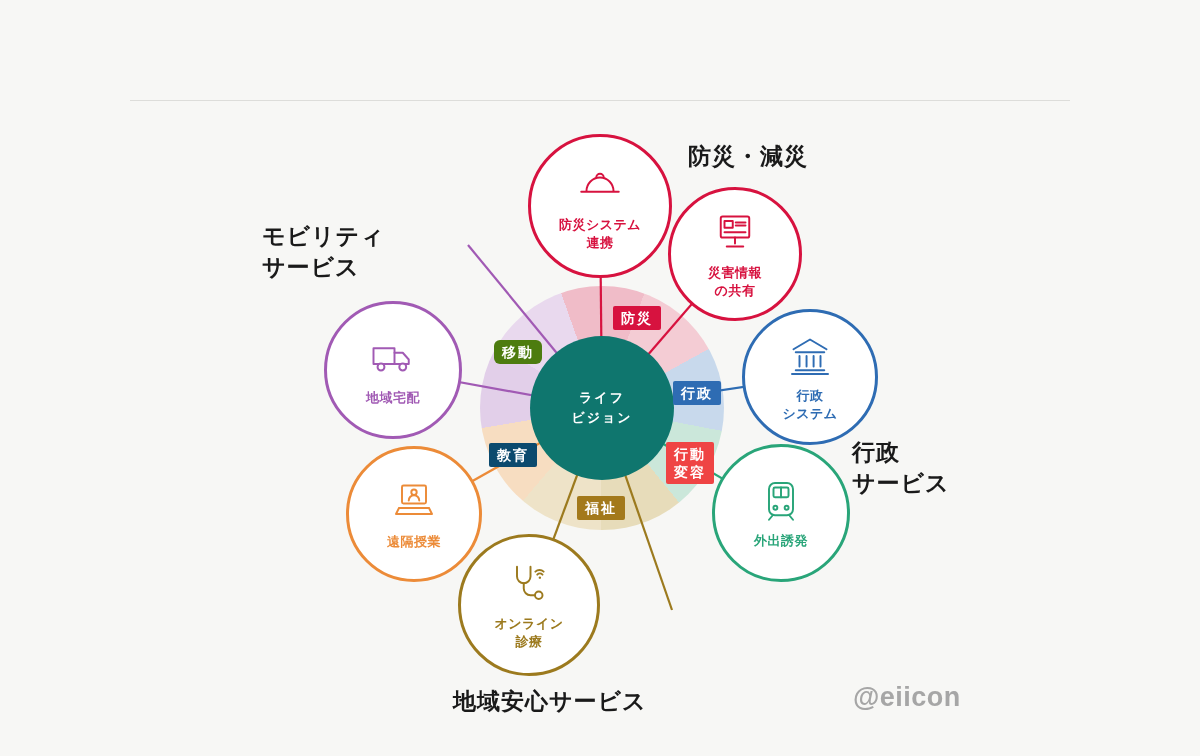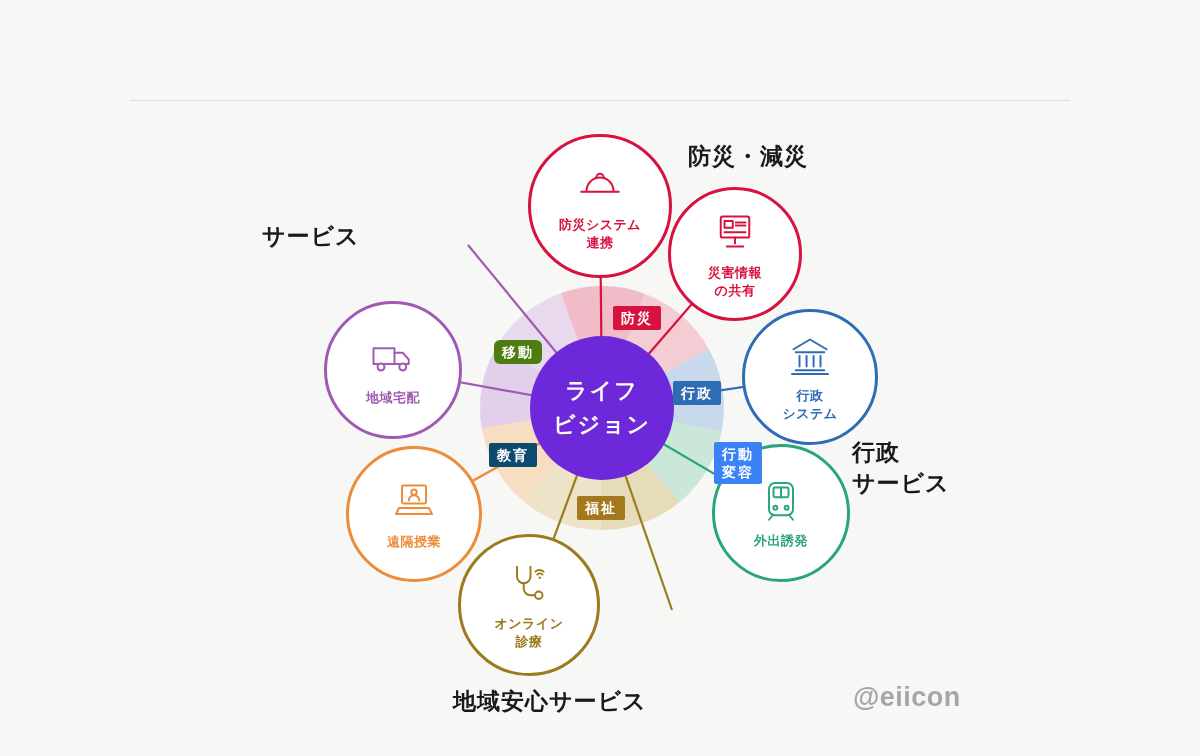--- a/index.html
+++ b/index.html
@@ -33,30 +33,30 @@
   .node-label span{display:block;}
 
   .c-red{color:#d7123f;}
   .c-blue{color:#2e6cb3;}
   .c-green{color:#29a579;}
   .c-gold{color:#9c7a1e;}
   .c-orange{color:#ec8b38;}
   .c-purple{color:#a15ab4;}
 
   .center-circle{position:absolute;left:530px;top:336px;width:144px;height:144px;border-radius:50%;
-        background:#6d28d9;display:flex;flex-direction:column;align-items:center;justify-content:center;
-        color:#fff;font-size:22px;font-weight:bold;letter-spacing:2px;line-height:1.55;}
+        background:#0f766e;display:flex;flex-direction:column;align-items:center;justify-content:center;
+        color:#fff;font-size:13px;font-weight:bold;letter-spacing:2px;line-height:1.55;}
   .center-circle span{display:block;}
 
   .tag{position:absolute;color:#fff;font-size:14px;font-weight:bold;letter-spacing:2px;
        padding:3px 8px;border-radius:2px;line-height:1.3;text-align:center;}
   .tag span{display:block;}
   .bg-red{background:#d7123f;}
   .bg-blue{background:#2e6cb3;}
-  .bg-green{background:#3b82f6;margin-left:48px;}
+  .bg-green{background:#ef4444;}
   .bg-gold{background:#a3791b;}
   .bg-orange{background:#0c4a6e;}
   .bg-purple{background:#4d7c0f;border-radius:6px;}
 
   .group-label{position:absolute;font-size:23px;font-weight:800;color:#1a1a1a;line-height:1.35;
                letter-spacing:1px;white-space:nowrap;}
   .group-label span{display:block;}
 
   .watermark{position:absolute;left:853px;top:682px;font-size:27px;font-weight:bold;color:#a6a6a6;letter-spacing:0.5px;}
 
@@ -209,18 +209,19 @@
     <span>防災・減災</span>
   </div>
   <div class="group-label" style="left:852px;top:437px;">
     <span>行政</span>
     <span>サービス</span>
   </div>
   <div class="group-label" style="left:453px;top:686px;">
     <span>地域安心サービス</span>
   </div>
   <div class="group-label" style="left:262px;top:221px;">
+    <span>モビリティ</span>
     <span>サービス</span>
   </div>
 
   <div class="watermark">@eiicon</div>
 
 </div>
 
 </body></html>

